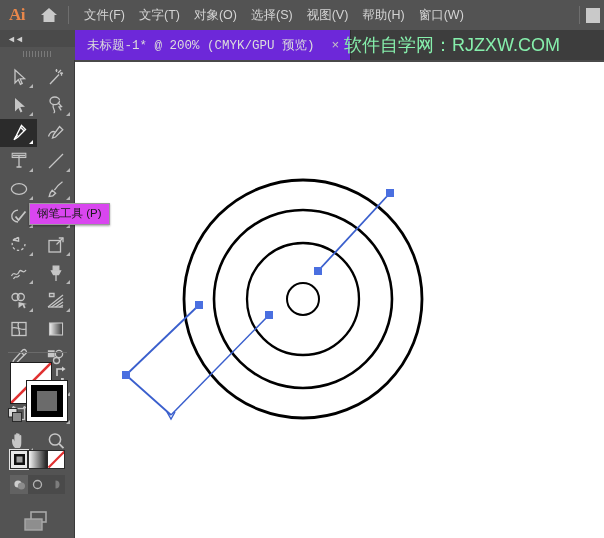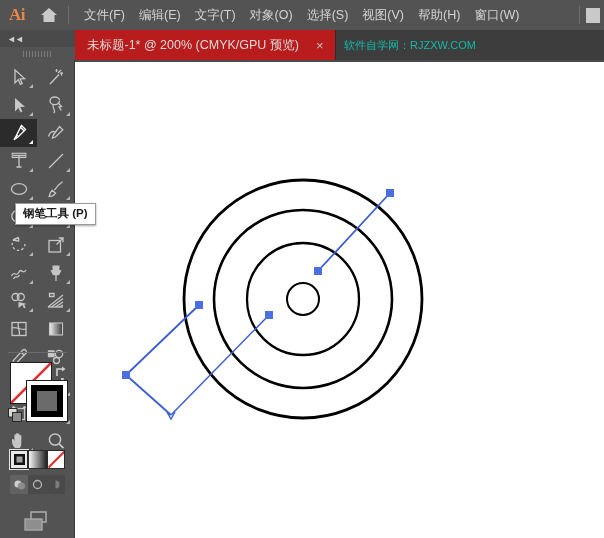--- a/index.html
+++ b/index.html
@@ -60,33 +60,34 @@
     background: #535353;
     display: flex; align-items: center; justify-content: center;
   }
   #tool-drag-handle .dots {
     width: 30px; height: 6px;
     background-image: repeating-linear-gradient(
       to right, #7a7a7a 0px, #7a7a7a 1px, transparent 1px, transparent 3px);
   }
   #doc-tab {
     position: absolute; left: 75px; top: 0; height: 30px;
-    background: #b91c1c;
+    background: #6d28d9;
     display: flex; align-items: center; padding: 0 8px 0 12px;
     border-right: 1px solid #2e2e2e;
+    font-family: Liberation Mono, monospace;
   }
   #doc-tab-label { color: #dcdcdc; font-size: 12.5px; white-space: nowrap; }
   #doc-tab-close {
     color: #c4c4c4; font-size: 13px; margin-left: 14px;
     padding: 0 3px; cursor: pointer;
   }
   #watermark {
     position: absolute; left: 344px; top: 0; height: 30px;
     display: flex; align-items: center;
-    color: #14b8a6; font-size: 11px; white-space: nowrap;
+    color: #86efac; font-size: 18px; white-space: nowrap;
   }
 
   
   #toolpanel {
     position: absolute; left: 0; top: 60px; width: 75px; height: 478px;
     background: #535353;
     border-right: 1px solid #3a3a3a;
   }
   #tool-grid {
     padding-top: 3px;
@@ -106,27 +107,26 @@
     border-bottom: 4px solid #b6b6b6;
   }
   .tool-cell.active .corner { border-bottom-color: #ffffff; }
   .tool-cell svg { display: block; }
   .tool-ico { stroke: #c6c6c6; fill: none; stroke-width: 1.3; }
   .tool-cell.active .tool-ico { stroke: #ffffff; }
   .tool-ico-f { fill: #c6c6c6; stroke: none; }
 
   
   #tooltip {
-    position: absolute; left: 15px; top: 143px;
-    background: #ffffff; border: 1px solid #9a9a9a;
+    position: absolute; left: 29px; top: 143px;
+    background: #d946ef; border: 1px solid #9a9a9a;
     color: #1a1a1a; font-size: 11.5px;
     padding: 2px 7px 3px 7px; white-space: nowrap;
     z-index: 40;
     box-shadow: 0 1px 2px rgba(0,0,0,0.35);
-    font-weight: bold;
   }
 
   
   #tool-bottom {
     position: absolute; left: 0; bottom: 0; width: 75px;
   }
   #tool-divider {
     width: 59px; height: 1px; background: #6b6b6b; margin: 0 auto 9px auto;
   }
   #swatch-area { position: relative; height: 88px; }
@@ -200,21 +200,20 @@
 
     <div id="home-icon">
       <svg width="18" height="16" viewBox="0 0 18 16">
         <path d="M9 1 L17 8 L14.5 8 L14.5 15 L3.5 15 L3.5 8 L1 8 Z" fill="#c9c9c9"></path>
       </svg>
     </div>
 
     <div class="menu-sep"></div>
 
     <div class="menu-item">文件(F)</div>
-    <div class="menu-item">编辑(E)</div>
     <div class="menu-item">文字(T)</div>
     <div class="menu-item">对象(O)</div>
     <div class="menu-item">选择(S)</div>
     <div class="menu-item">视图(V)</div>
     <div class="menu-item">帮助(H)</div>
     <div class="menu-item">窗口(W)</div>
 
     <div id="menubar-right">
       <div class="menu-sep"></div>
       <div id="win-box"></div>

